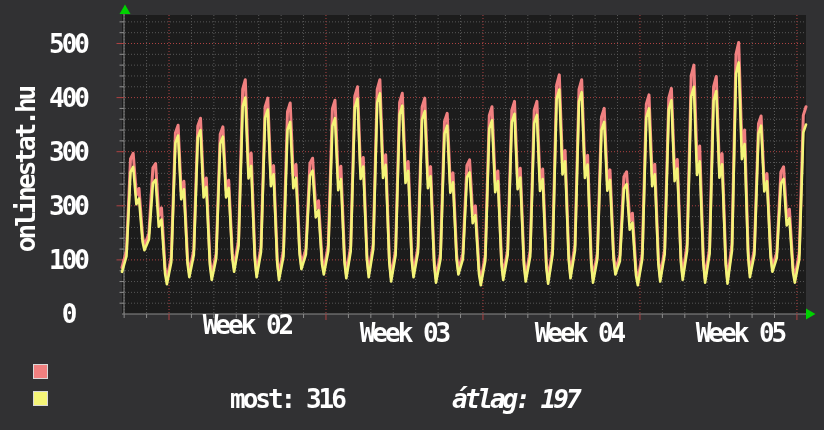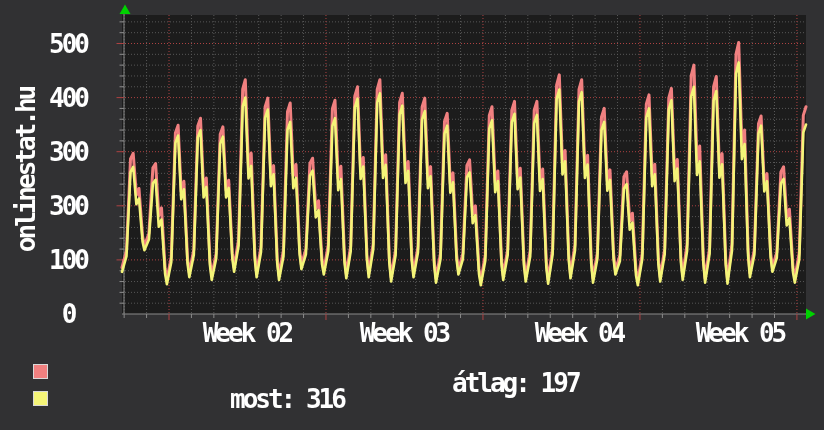--- a/index.html
+++ b/index.html
@@ -160,25 +160,25 @@
 
   <div id="ylabels">
       <div class="gtext ylab" style="left: 26px; top: 31px;">500</div>
       <div class="gtext ylab" style="left: 26px; top: 85px;">400</div>
       <div class="gtext ylab" style="left: 26px; top: 139px;">300</div>
       <div class="gtext ylab" style="left: 26px; top: 193px;">300</div>
       <div class="gtext ylab" style="left: 26px; top: 247px;">100</div>
       <div class="gtext ylab" style="left: 26px; top: 301px;">0</div>
     </div>
   <div id="wklabels">
-      <div class="gtext wklab" style="left: 167px; top: 320px;">Week 02</div>
+      <div class="gtext wklab" style="left: 167px; top: 312px;">Week 02</div>
       <div class="gtext wklab" style="left: 324px; top: 320px;">Week 03</div>
       <div class="gtext wklab" style="left: 499px; top: 320px;">Week 04</div>
       <div class="gtext wklab" style="left: 660px; top: 320px;">Week 05</div>
     </div>
 
   <div class="swatch" style="top: 364px; background: rgb(240, 128, 128);"></div>
 
   <div class="swatch" style="top: 391px; background: rgb(244, 244, 120);"></div>
 
   <div class="gtext" style="left:230px;top:386px;">most: 316</div>
-  <div class="gtext" style="left:452px;top:370px;">átlag: 197</div>
+  <div class="gtext" style="left:452px;top:386px;font-style:italic;">átlag: 197</div>
 </div>
 
 </body></html>

